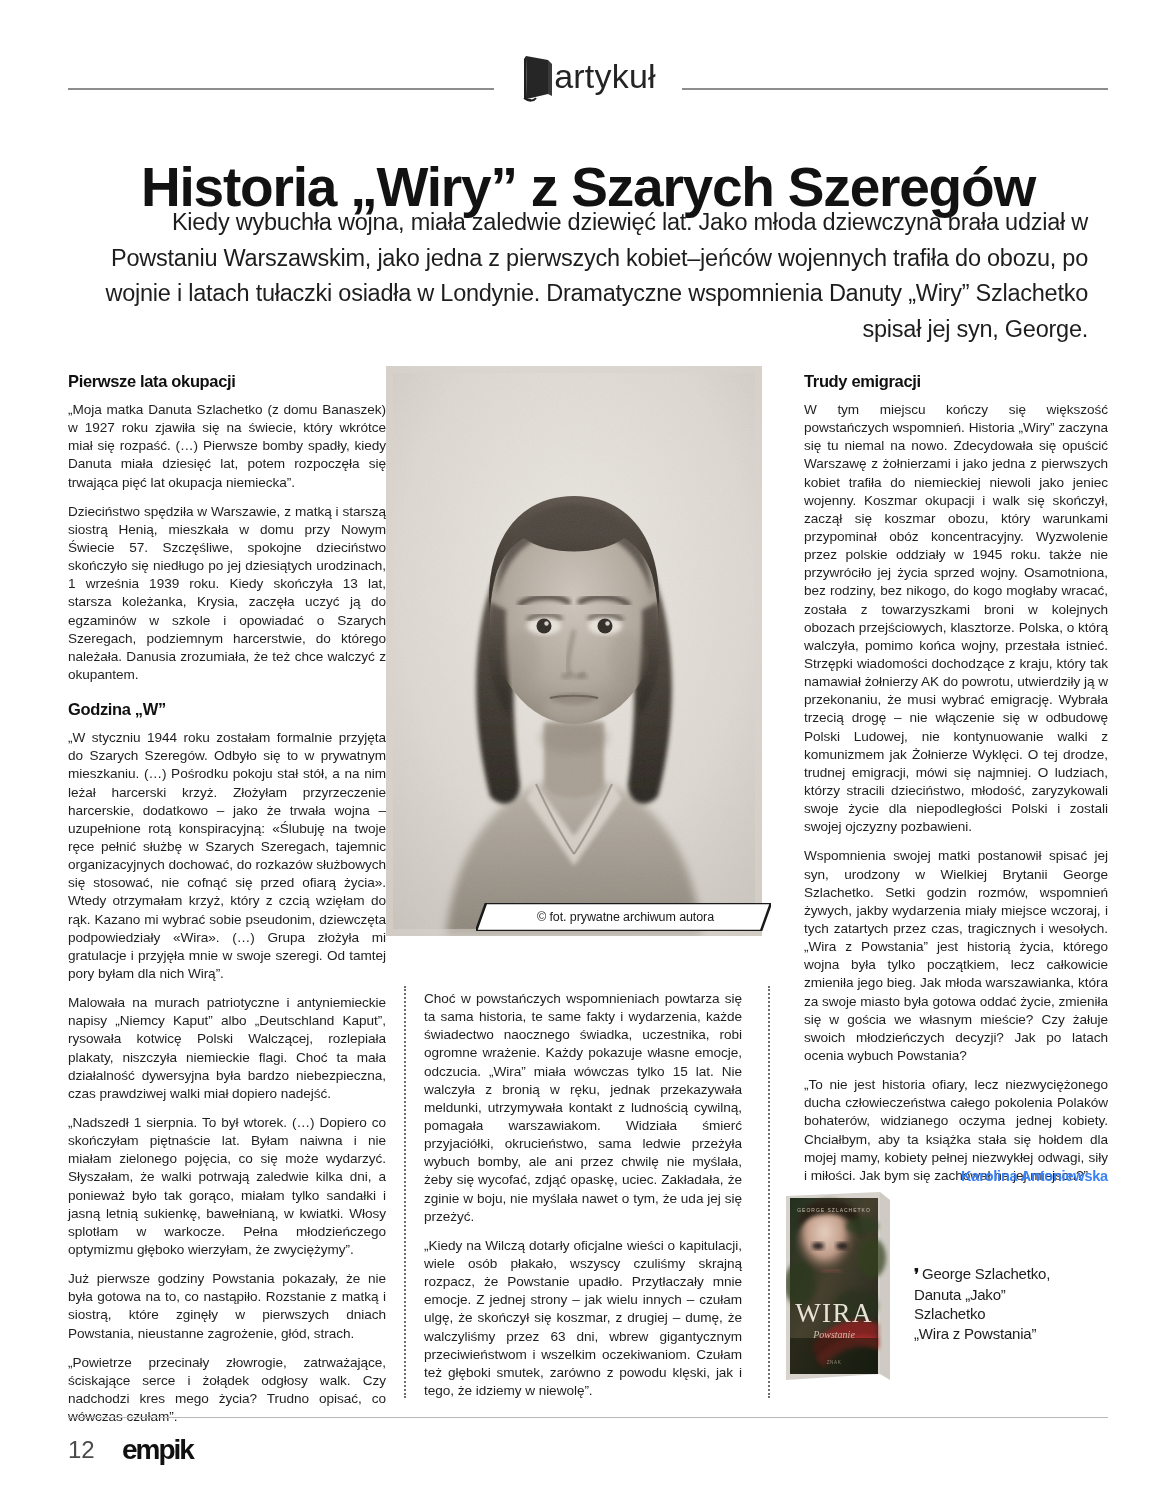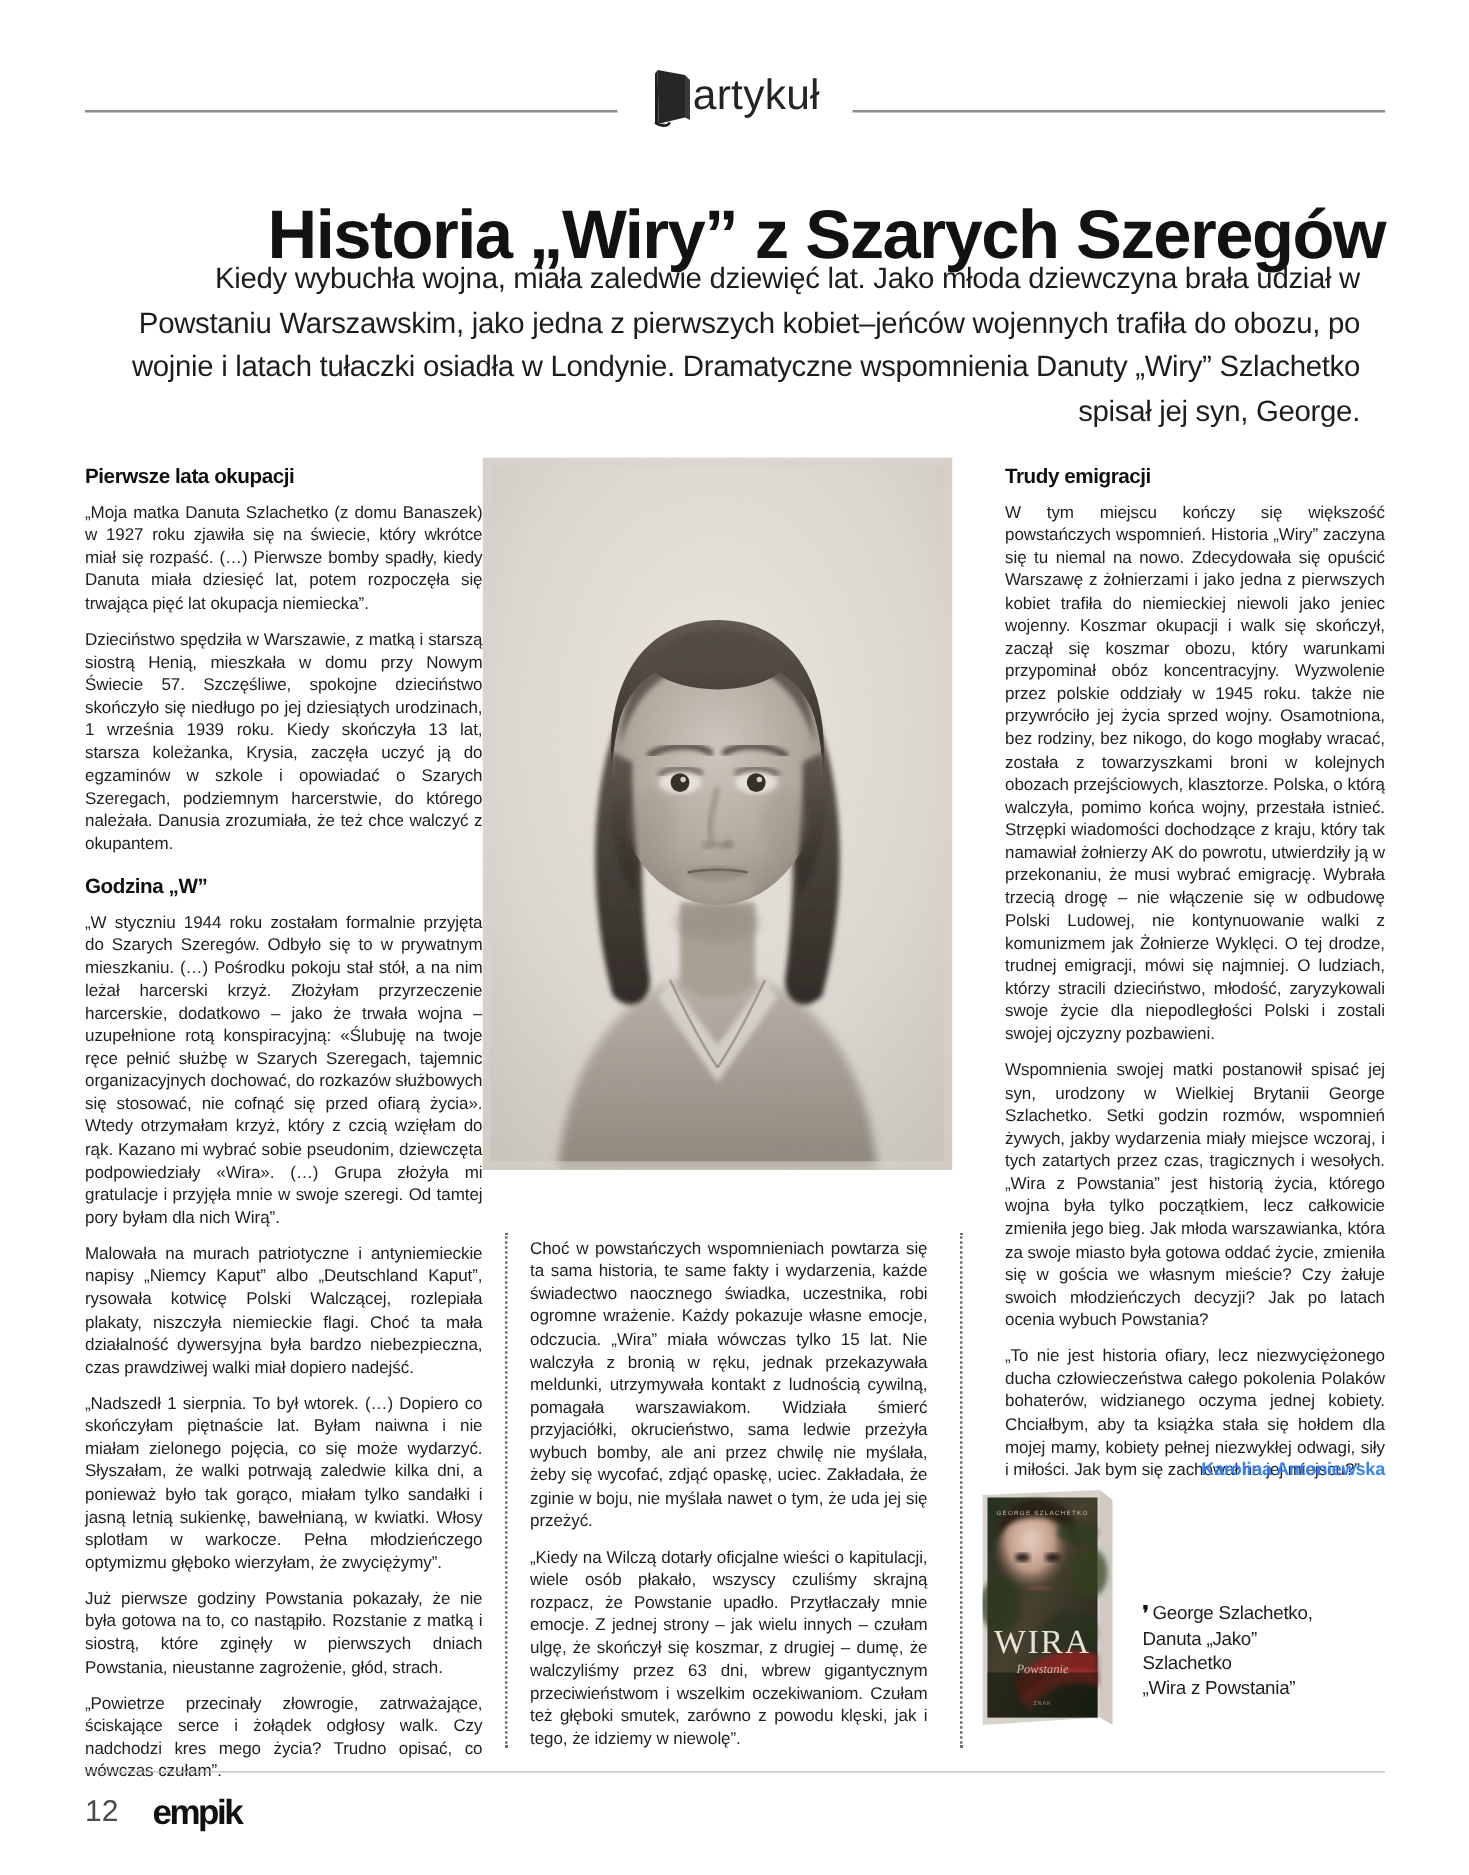--- a/index.html
+++ b/index.html
@@ -42,21 +42,21 @@
     letter-spacing:.2px;
     color:#242424;
     line-height:1;
     padding-bottom:4px;
   }
 
   
   .headline{
     position:absolute;
     left:68px; top:122px; width:1040px;
-    text-align:right;
+    text-align:center;
     font-size:55px;
     font-weight:bold;
     letter-spacing:-1.2px;
     line-height:1.02;
     color:#121212;
   }
   .standfirst{
     position:absolute;
     left:88px; top:205px; width:1000px;
     text-align:right;
@@ -134,21 +134,21 @@
   .promo{
     position:absolute;
     left:786px; top:1188px;
     width:322px; height:200px;
   }
   .book-cover{
     position:absolute; left:0; top:0;
     width:106px; height:196px;
   }
   .promo-text{
-    position:absolute; left:128px; top:93px;
+    position:absolute; left:128px; top:76px;
     width:192px;
     font-size:15px;
     line-height:1.30;
     color:#1d1d1d;
     letter-spacing:-.2px;
   }
   .qmark{
     display:inline-block;
     font-weight:bold;
     font-size:16px;
@@ -299,20 +299,26 @@
       <ellipse cx="188" cy="344" rx="30" ry="14" fill="#bdb4a8" opacity=".35" filter="url(#soft)"></ellipse>
       <ellipse cx="136" cy="292" rx="18" ry="26" fill="#9b9185" opacity=".3" filter="url(#soft)"></ellipse>
       <ellipse cx="241" cy="292" rx="18" ry="26" fill="#9b9185" opacity=".3" filter="url(#soft)"></ellipse>
 
       <rect width="376" height="570" fill="url(#bg)" opacity="0"></rect>
       <rect width="376" height="570" filter="url(#grain)" opacity=".8"></rect>
       <rect width="376" height="570" fill="none" stroke="#d9d4cc" stroke-width="14" opacity=".55"></rect>
     </svg>
   </div>
 
+  <div class="photo-credit">
+    <svg viewBox="0 0 295 28" preserveAspectRatio="none" xmlns="http://www.w3.org/2000/svg">
+      <polygon points="10,0 295,0 285,28 0,28" fill="#ffffff" stroke="#1a1a1a" stroke-width="2.5"></polygon>
+    </svg>
+    <span>© fot. prywatne archiwum autora</span>
+  </div>
 
   <div class="dotted" id="dot-left"></div>
   <div class="dotted" id="dot-right"></div>
 
   <div class="col" id="col-mid">
     <p>Choć w powstańczych wspomnieniach powtarza się ta sama historia, te same fakty i wydarzenia, każde świadectwo naocznego świadka, uczestnika, robi ogromne wrażenie. Każdy pokazuje własne emocje, odczucia. „Wira” miała wówczas tylko 15 lat. Nie walczyła z bronią w ręku, jednak przekazywała meldunki, utrzymywała kontakt z ludnością cywilną, pomagała warszawiakom. Widziała śmierć przyjaciółki, okrucieństwo, sama ledwie przeżyła wybuch bomby, ale ani przez chwilę nie myślała, żeby się wycofać, zdjąć opaskę, uciec. Zakładała, że zginie w boju, nie myślała nawet o tym, że uda jej się przeżyć.</p>
     <p>„Kiedy na Wilczą dotarły oficjalne wieści o kapitulacji, wiele osób płakało, wszyscy czuliśmy skrajną rozpacz, że Powstanie upadło. Przytłaczały mnie emocje. Z jednej strony – jak wielu innych – czułam ulgę, że skończył się koszmar, z drugiej – dumę, że walczyliśmy przez 63 dni, wbrew gigantycznym przeciwieństwom i wszelkim oczekiwaniom. Czułam też głęboki smutek, zarówno z powodu klęski, jak i tego, że idziemy w niewolę”.</p>
   </div>
 
   <div class="col" id="col-right">

